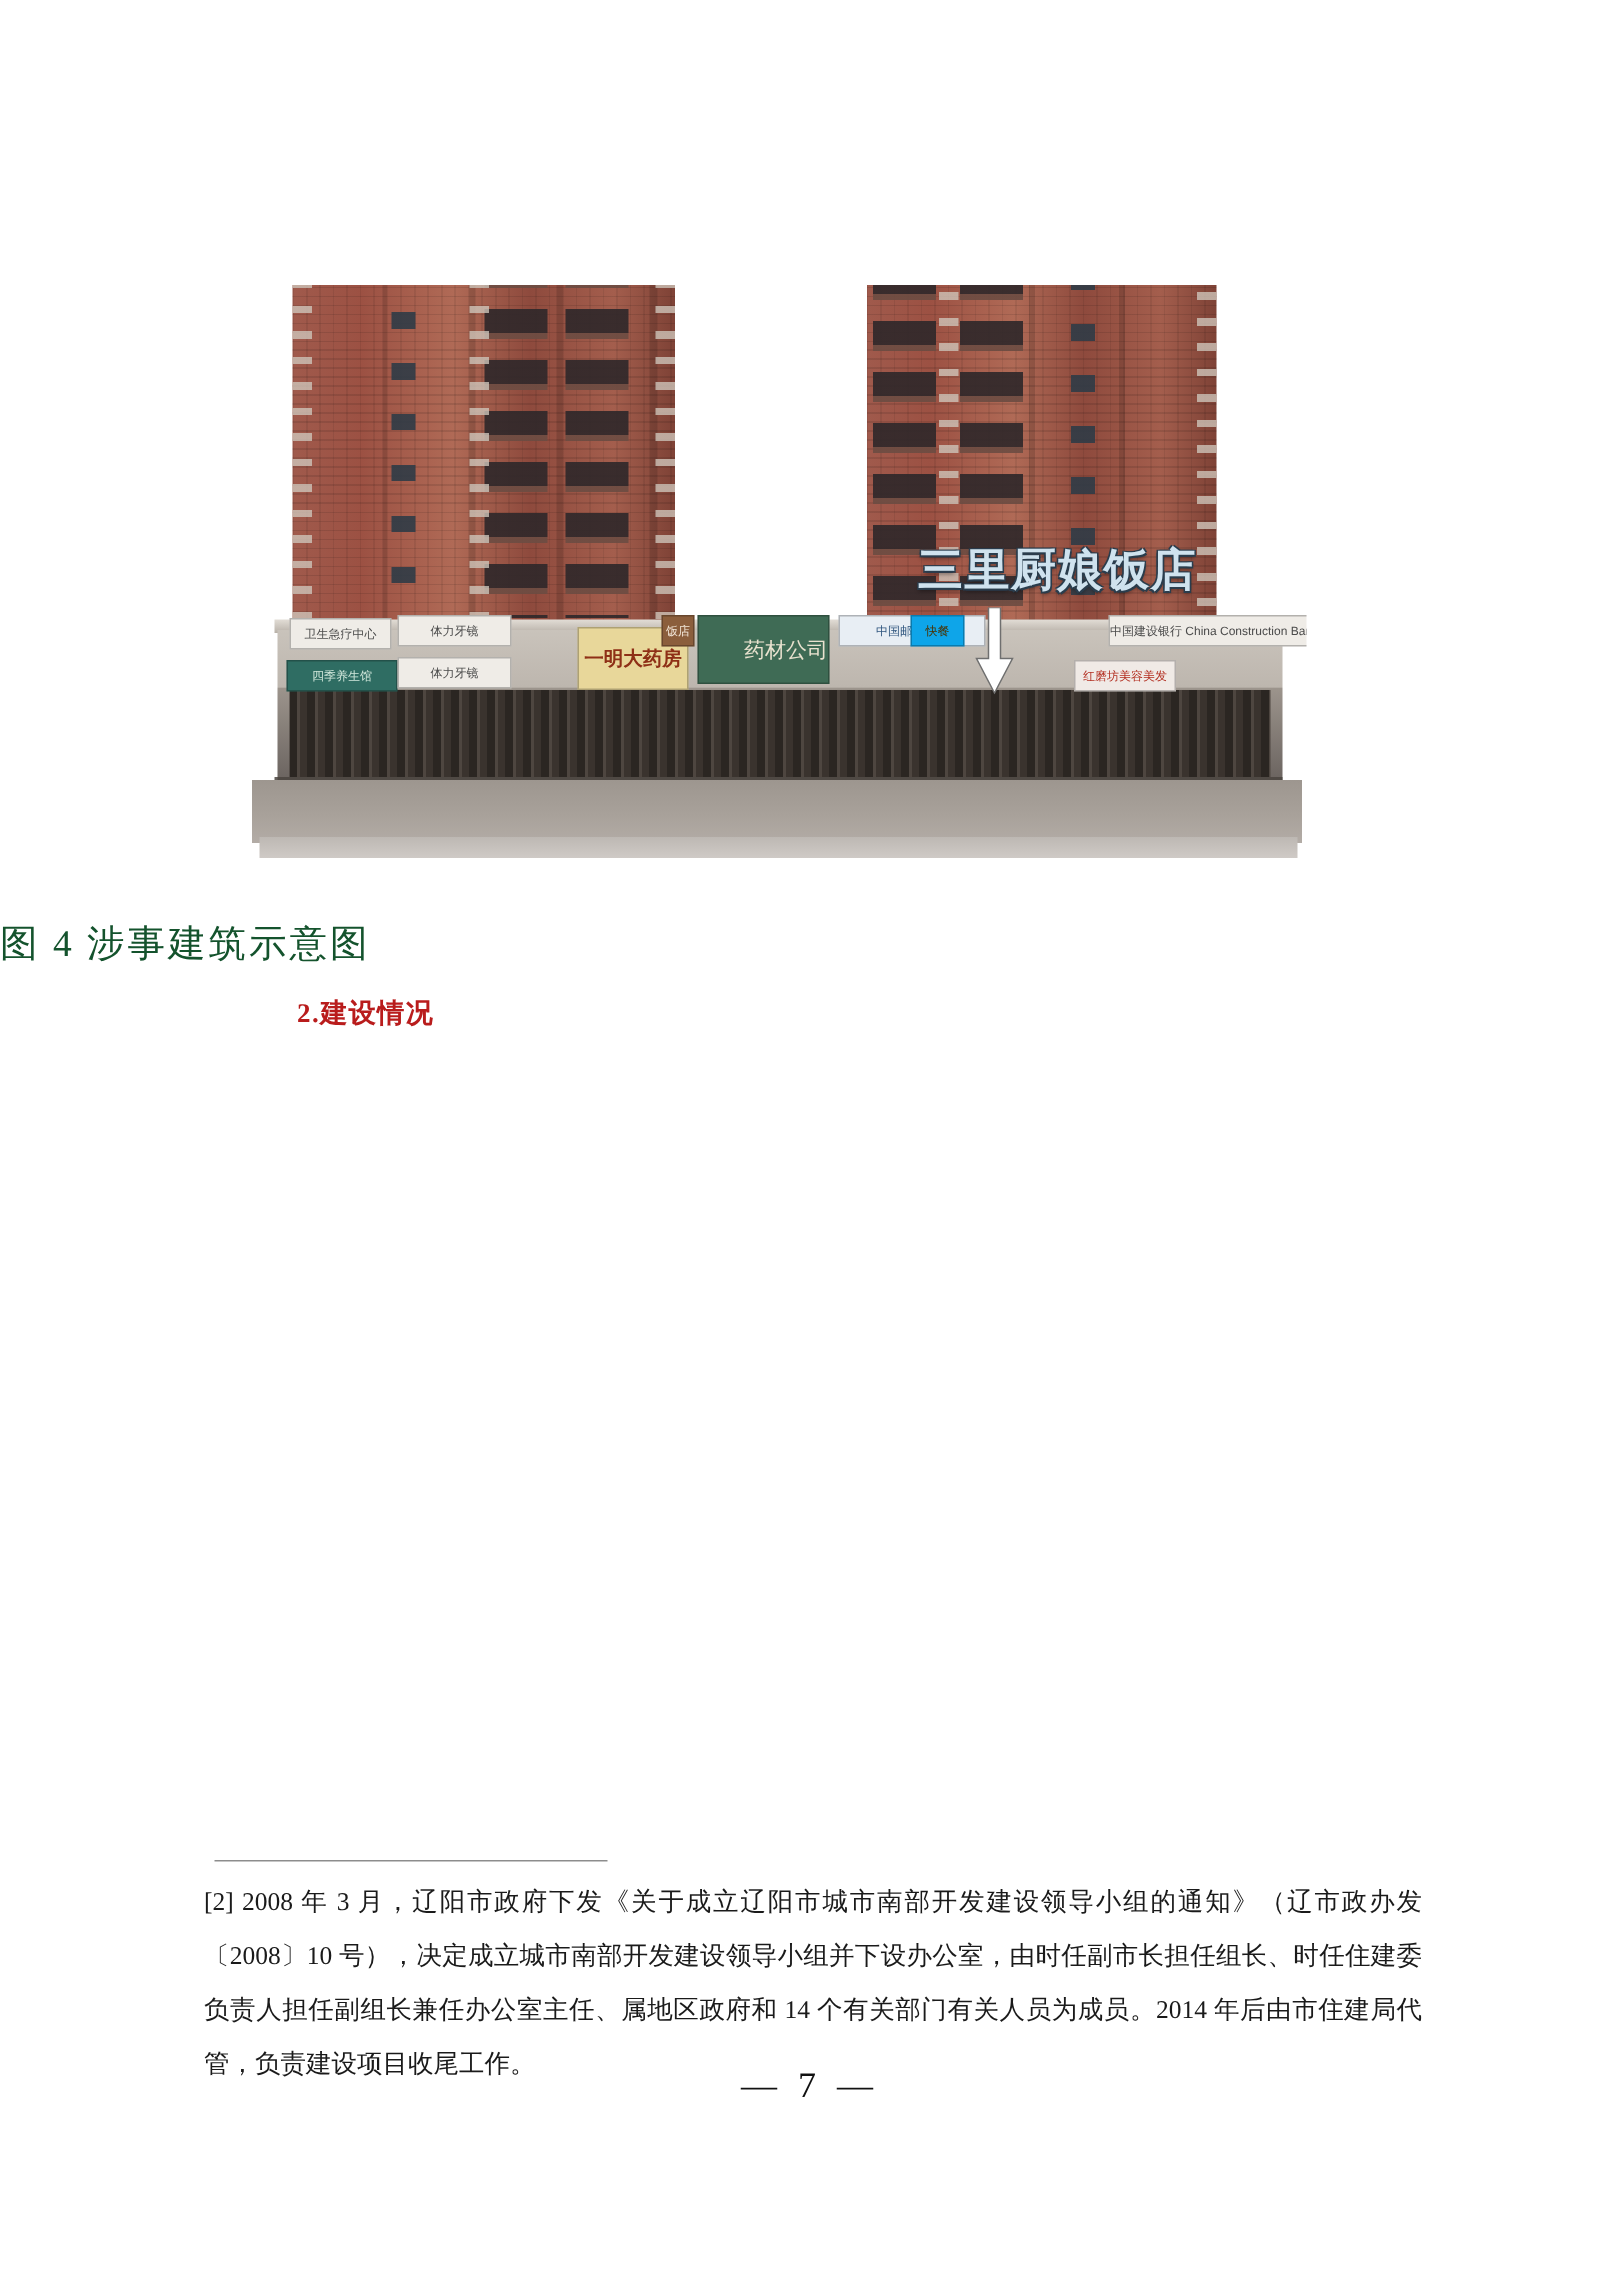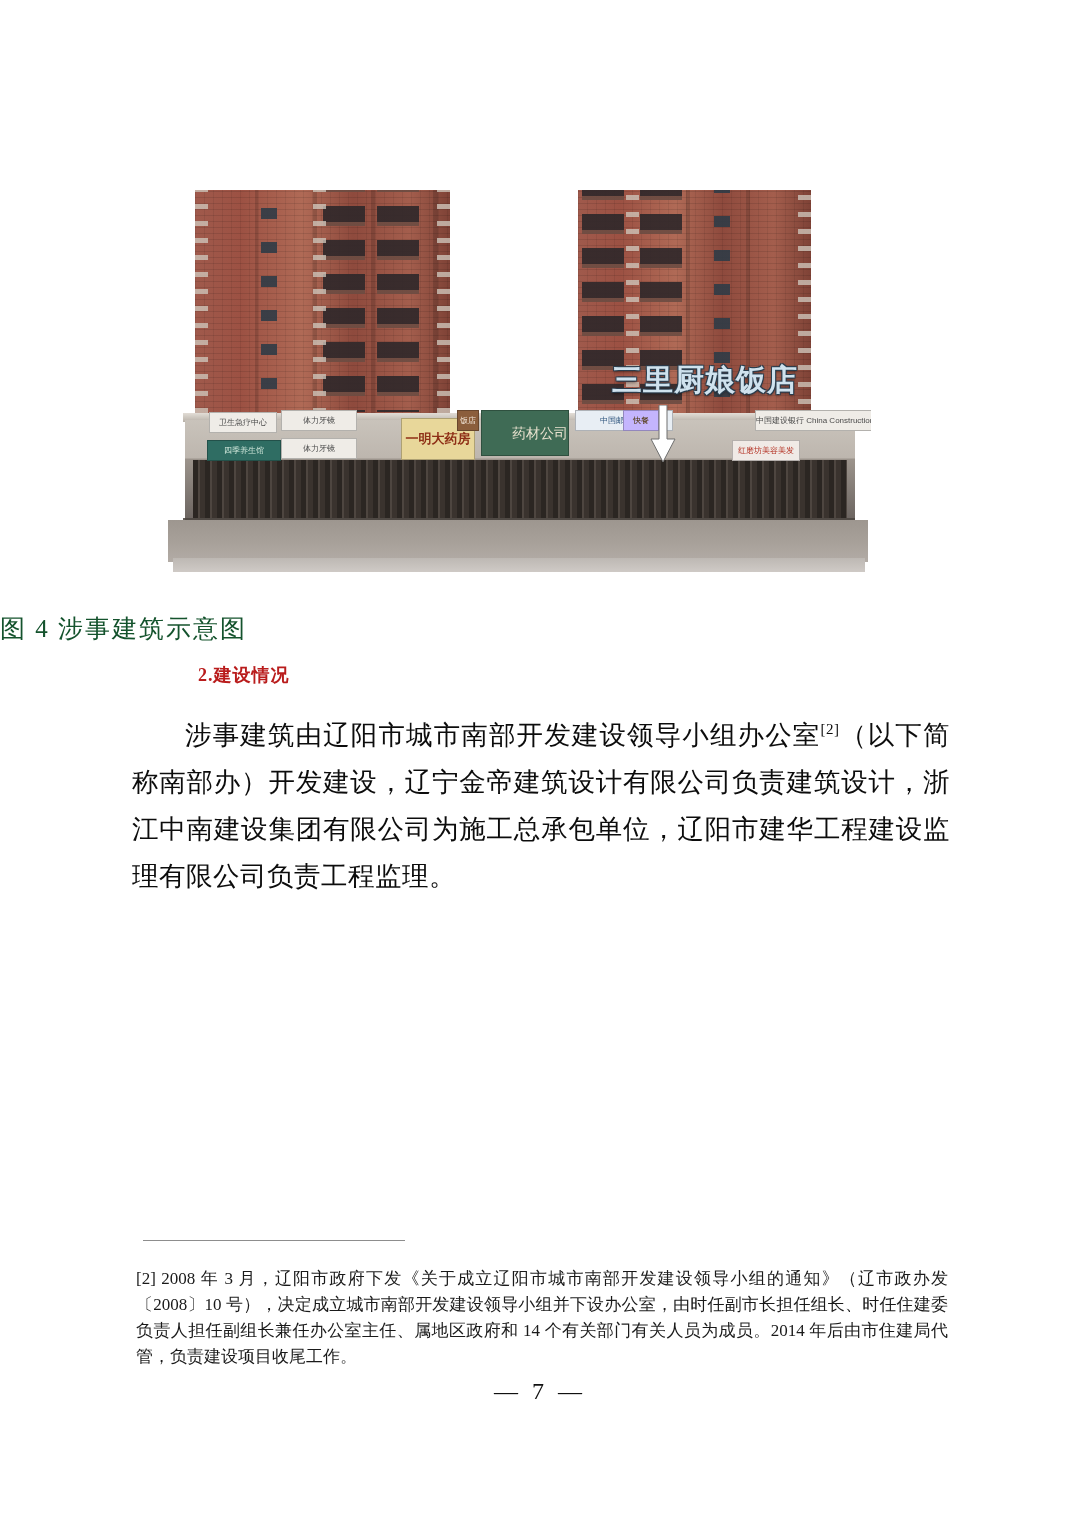--- a/index.html
+++ b/index.html
@@ -103,21 +103,21 @@
     white-space: nowrap;
     overflow: hidden;
     font-family: "Liberation Sans", sans-serif;
   }
   .sign.white { background:#efece7; color:#4b4b4b; }
   .sign.yellow { background:#e8d79a; color:#8e2f16; font-weight:bold;margin-left:40px; }
   .sign.green { background:#3f6b55; color:#e9e2cf; }
   .sign.teal { background:#2f6d63; color:#cfe6da; }
   .sign.red { background:#f0eae6; color:#b33022; }
   .sign.blue { background:#e8eef4; color:#31577f; }
-  .sign.orange { background:#c4b5fd; color:#4a3100; }
+  .sign.orange { background:#0ea5e9; color:#4a3100; }
   .sign.brown { background:#8b5e3c; color:#f2e6d8; }
 
   
   .tower {
     position: absolute;
     bottom: 170px;
     background:
       repeating-linear-gradient(0deg,
         rgba(0,0,0,.10) 0px, rgba(0,0,0,.10) 1px,
         rgba(255,255,255,0) 1px, rgba(255,255,255,0) 6px),
@@ -241,25 +241,24 @@
     width: 262px;
     height: 1px;
     background: #8d8d8d;
   }
   .footnote {
     position: absolute;
     left: 136px;
     top: 1250px;
     width: 812px;
     font-size: 17px;
-    line-height: 26px;
+    line-height: 36px;
     text-align: justify;
     text-justify: inter-ideograph;
     color: #1a1a1a;
-    margin-top: 16px;
   }
 
   
   .pagenum {
     position: absolute;
     left: 0;
     top: 1378px;
     width: 1080px;
     text-align: center;
     font-size: 24px;
@@ -300,21 +299,21 @@
         <div class="ledge-stack" style="right:0px;"></div>
       </div>
 
       <div class="podium-roof"></div>
       <div class="podium"></div>
       <div class="shop-dark" style="left:28px; width:654px;"></div>
       <div class="curb"></div>
       <div class="ground-far"></div>
       <div class="ground-near"></div>
 
-      <div class="signband" style="left:16px; width:706px;">
+      <div class="signband" style="left:0; width:706px;">
         <div class="sign white" style="left:28px;  top:-12px; width:66px;">卫生急疗中心</div>
         <div class="sign teal" style="left:26px;  top:16px;  width:72px;">四季养生馆</div>
         <div class="sign white" style="left:100px; top:-14px; width:74px;">体力牙镜</div>
         <div class="sign white" style="left:100px; top:14px;  width:74px;">体力牙镜</div>
         <div class="sign yellow" style="left:180px; top:-6px;  width:72px; height:40px; line-height:40px; font-size:13px;">一明大药房</div>
         <div class="sign green" style="left:300px; top:-14px; width:86px; height:44px; line-height:44px; font-size:14px;text-align:right;">药材公司</div>
         <div class="sign blue" style="left:394px; top:-14px; width:96px;">中国邮政储蓄</div>
         <div class="sign orange" style="left:442px; top:-14px; width:34px;">快餐</div>
         <div class="sign brown" style="left:276px; top:-14px; width:20px;">饭店</div>
         <div class="sign red" style="left:516px; top:16px;  width:66px;margin-left:35px;">红磨坊美容美发</div>
@@ -329,21 +328,20 @@
       </div>
 
     </div>
   </div>
 
   <div class="caption">图 4  涉事建筑示意图</div>
 
   <div class="heading">2.建设情况</div>
 
   <div class="body-block">
-    <p class="para indent"><span>涉事建筑由辽阳市城市南部开发建设领导小组办公室</span><span class="fn">[2]</span><span>（以下简称南部办）开发建设，辽宁金帝建筑设计有限公司负责建筑设计，浙江中南建设集团有限公司为施工总承包单位，辽阳市建华工程建设监理有限公司负责工程监理。</span></p>
 
   </div>
 
   <div class="fn-rule"></div>
   <div class="footnote">[2] 2008 年 3 月，辽阳市政府下发《关于成立辽阳市城市南部开发建设领导小组的通知》（辽市政办发〔2008〕10 号），决定成立城市南部开发建设领导小组并下设办公室，由时任副市长担任组长、时任住建委负责人担任副组长兼任办公室主任、属地区政府和 14 个有关部门有关人员为成员。2014 年后由市住建局代管，负责建设项目收尾工作。</div>
 
   <div class="pagenum">— 7 —</div>
 
 </div>
 

